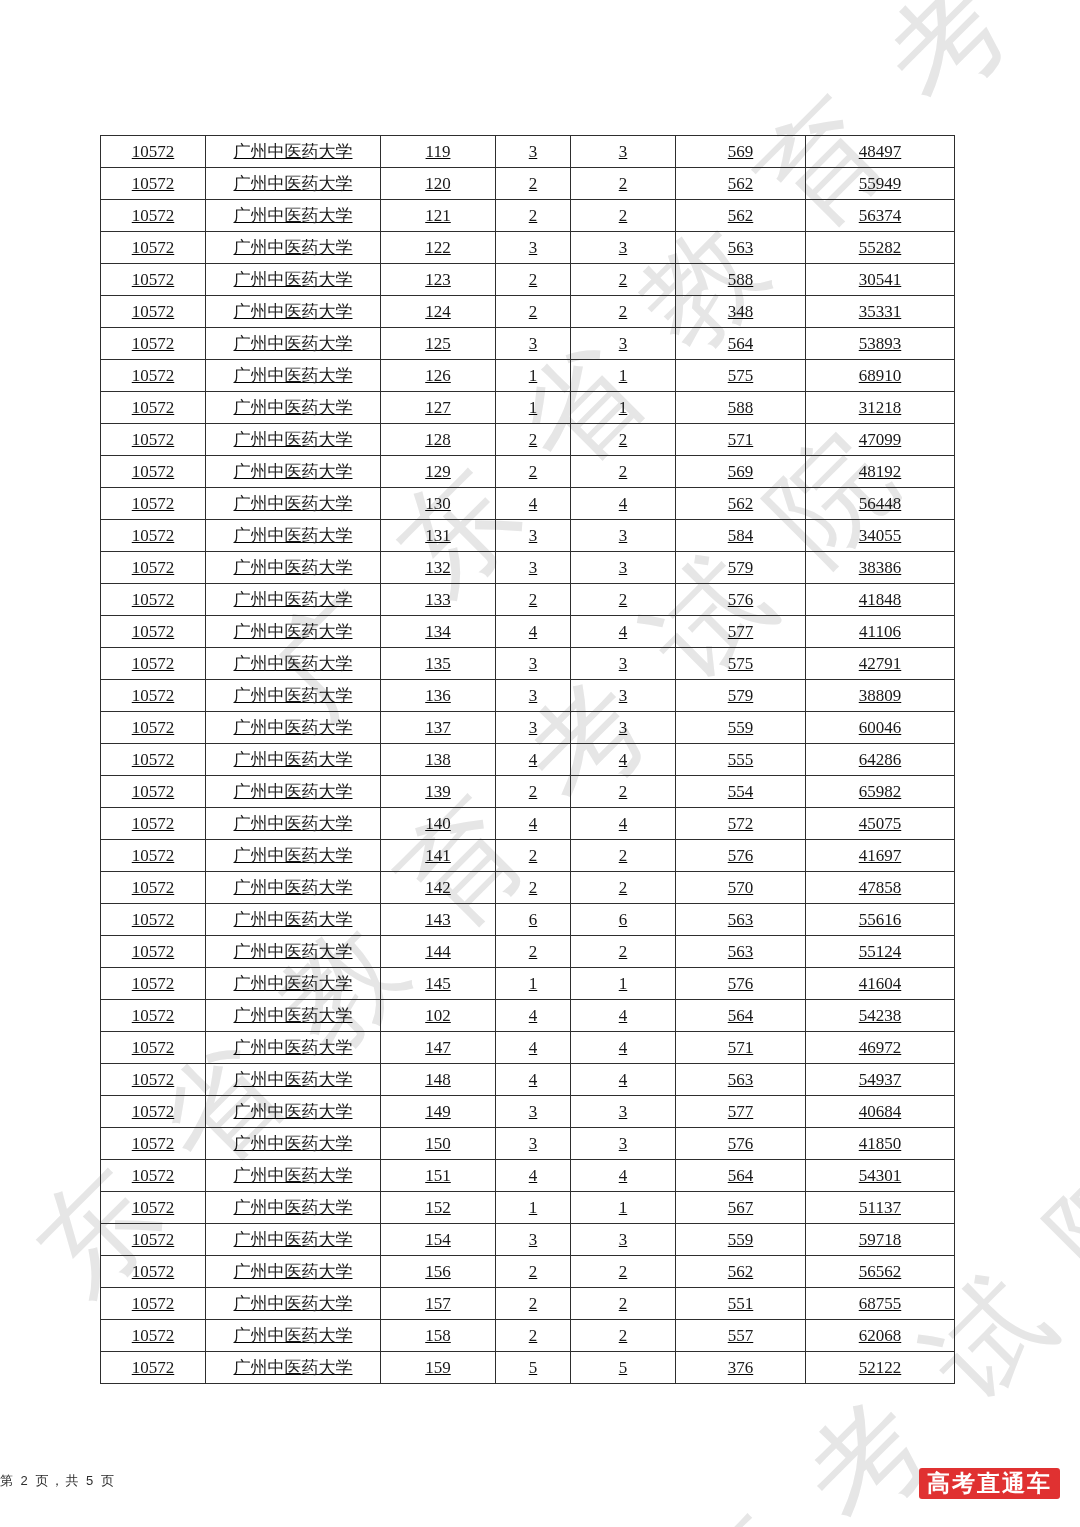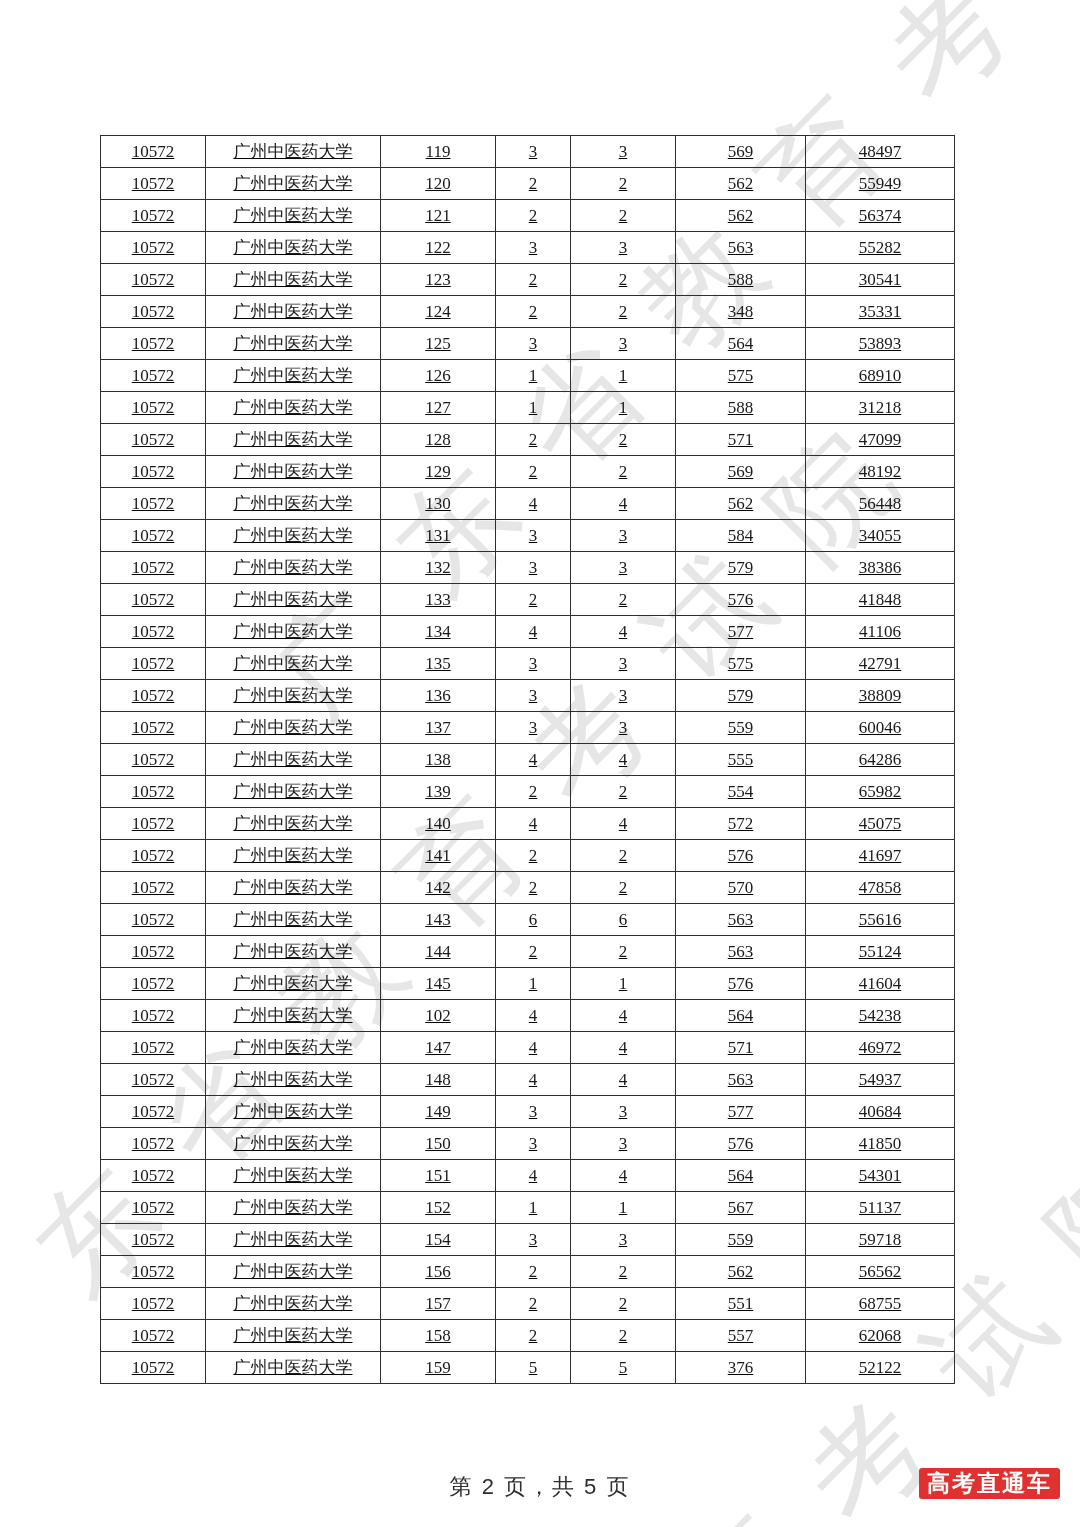--- a/index.html
+++ b/index.html
@@ -50,22 +50,22 @@
     padding:0 2px;
     white-space:nowrap;
     overflow:hidden;
   }
 
   
   .footer-page {
     position:absolute;
     left:0; right:0;
     top:1472px;
-    text-align:center;
-    font-size:22px;
+    text-align:left;
+    font-size:13px;
     color:#2e2e2e;
     letter-spacing:2px;
     z-index:2;
     font-family:"Liberation Sans","DejaVu Sans",sans-serif;
   }
   .logo-badge {
     position:absolute;
     right:20px;
     top:1468px;
     z-index:2;

